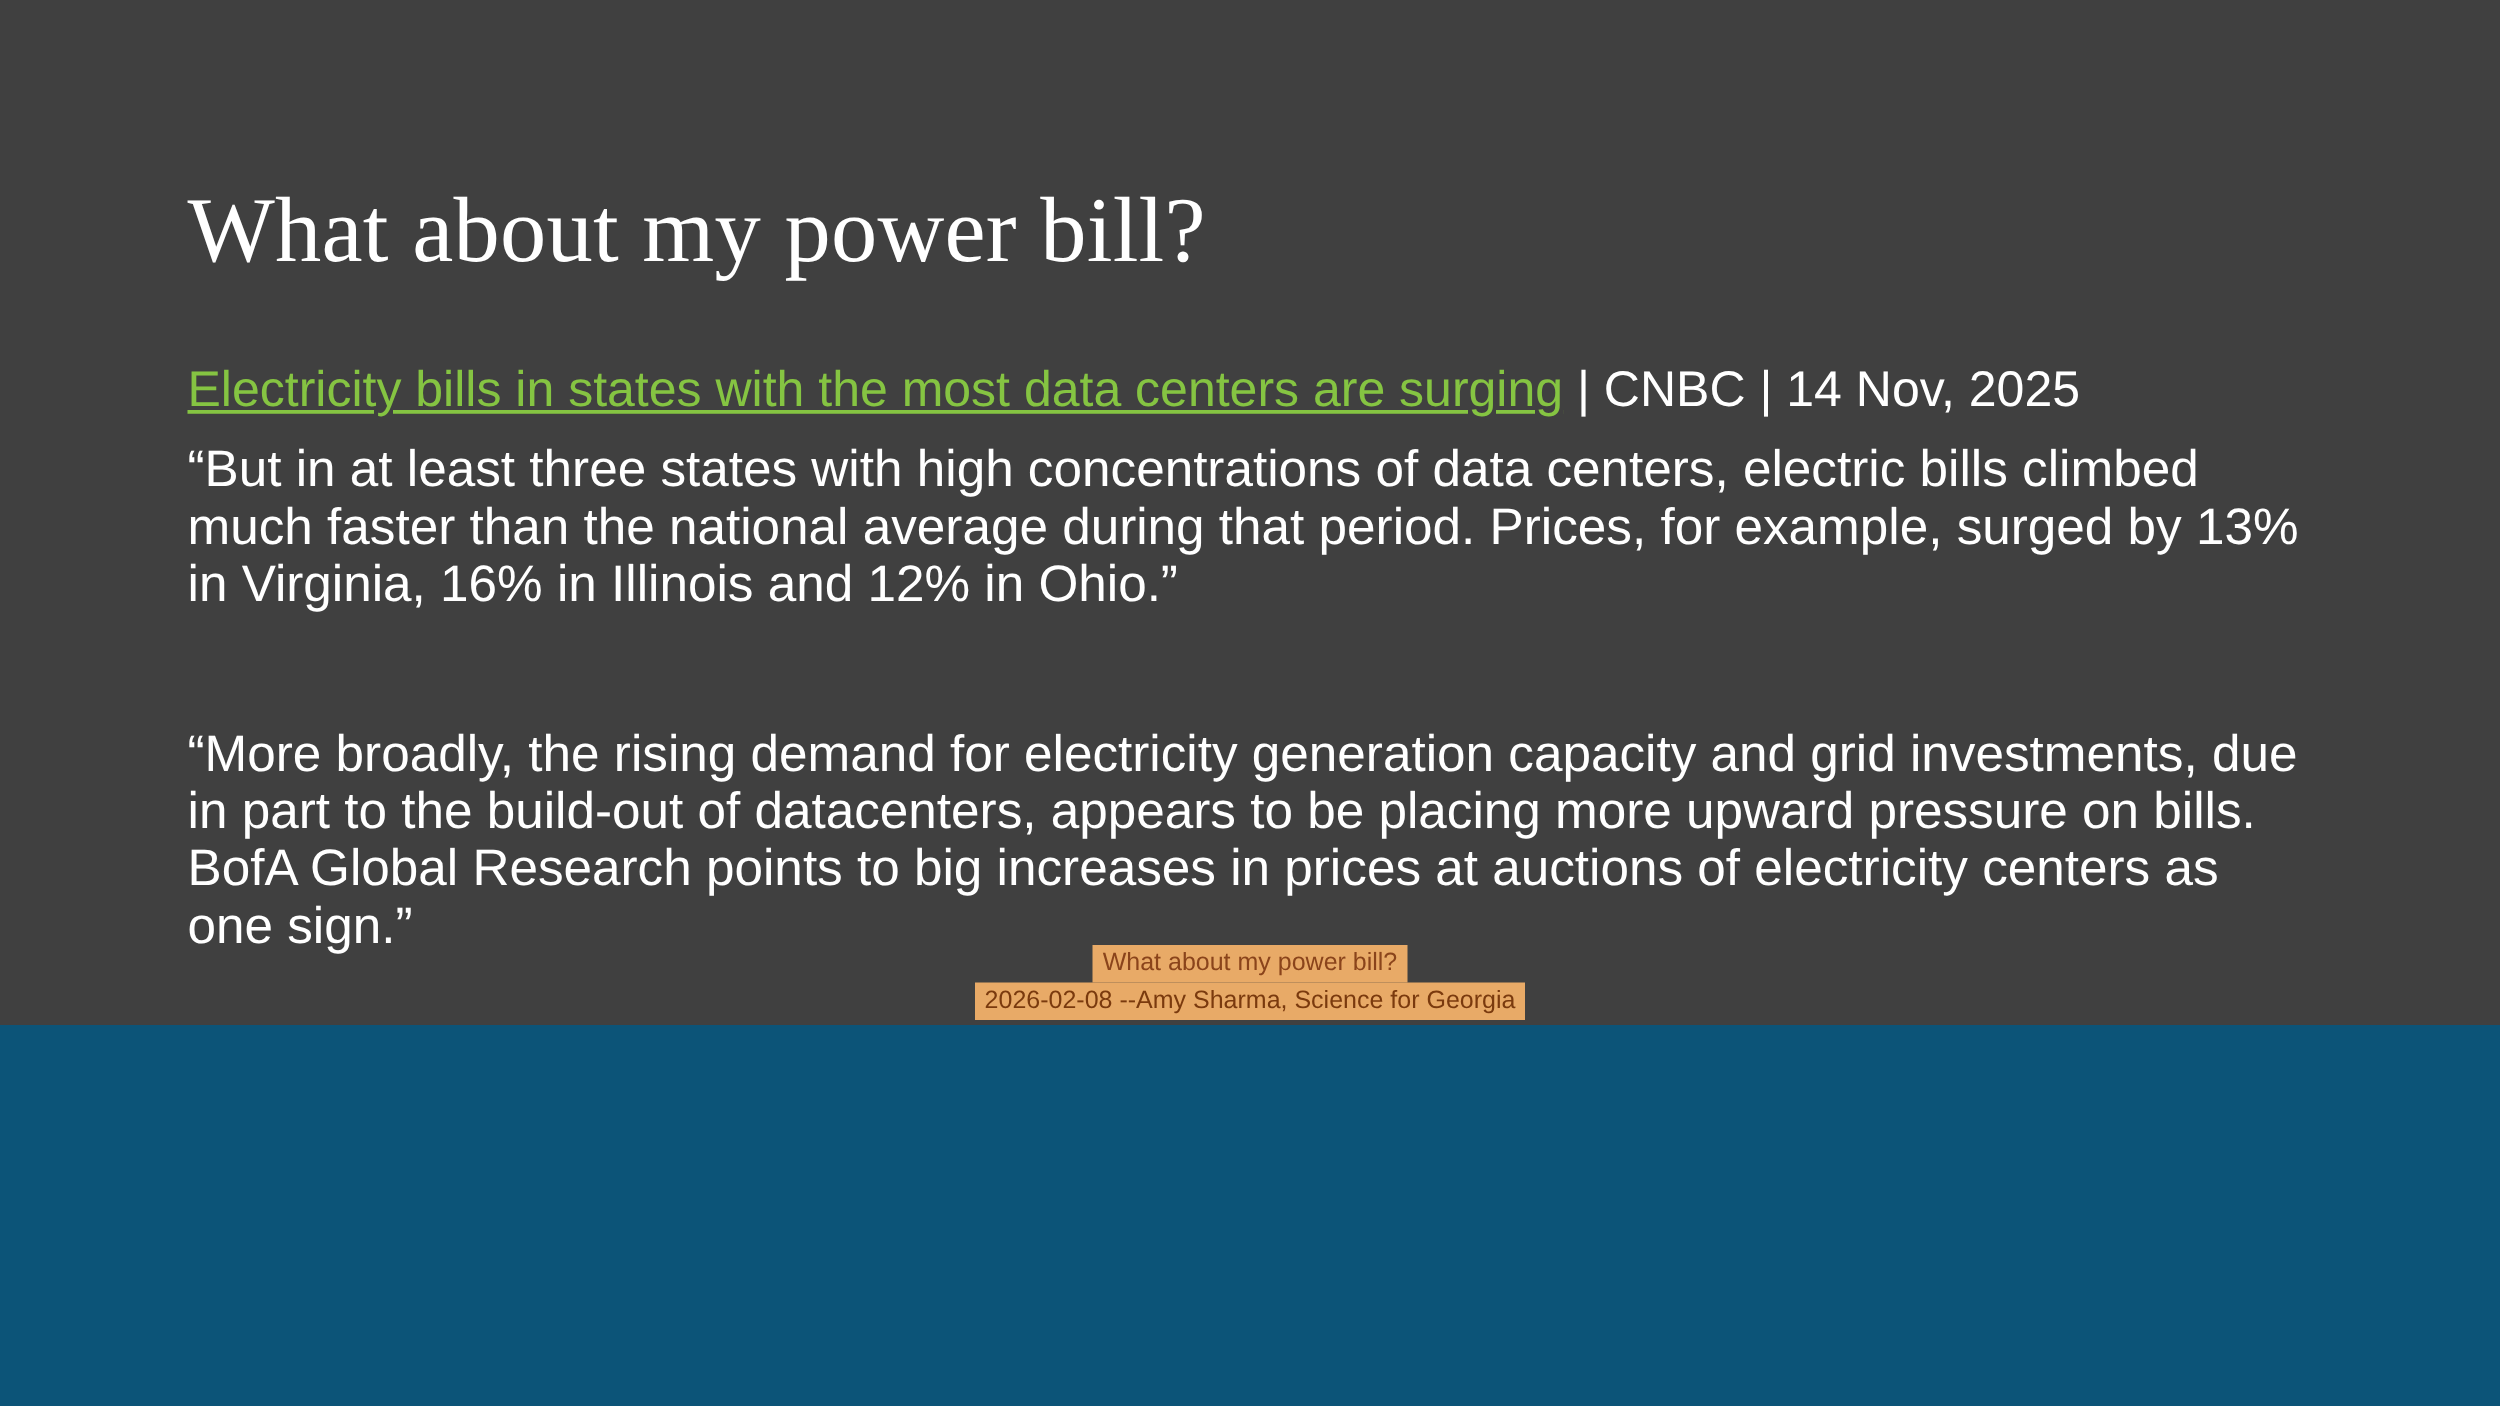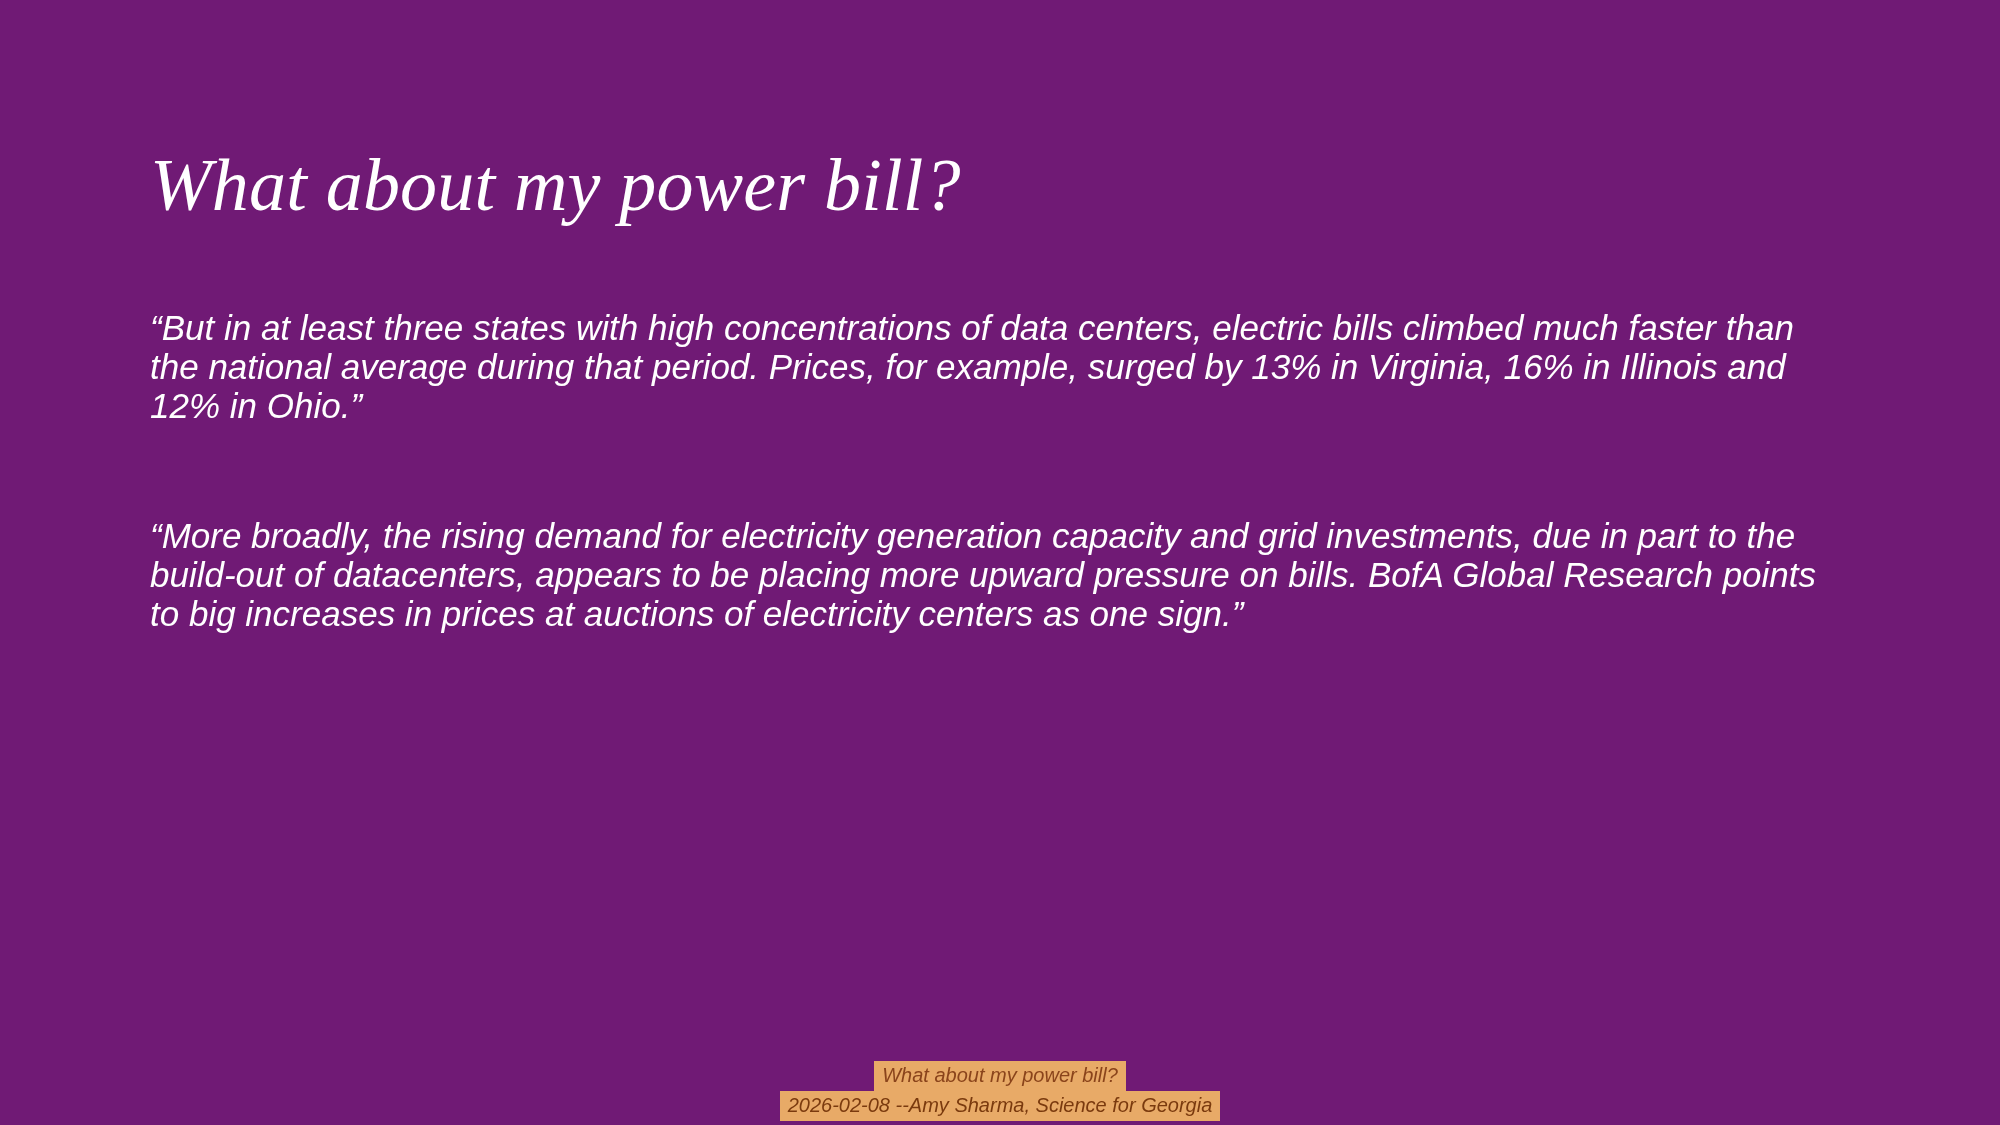--- a/index.html
+++ b/index.html
@@ -11,24 +11,23 @@
     width: 2000px;
     height: 1125px;
     overflow: hidden;
     font-family: "Liberation Sans", sans-serif;
     -webkit-font-smoothing: antialiased;
   }
 
   .slide {
     position: relative;
     width: 2000px;
-    height: 1125px;
-    background: #701a75;
+    height: 820px;
+    background: #404040;
     box-sizing: border-box;
-    font-style: italic;
   }
 
   
   .slide-title {
     position: absolute;
     left: 150px;
     top: 98px;
     width: 1720px;
     font-family: "Liberation Serif", "DejaVu Serif", serif;
     font-size: 74px;
@@ -62,21 +61,21 @@
   .source-link {
     color: #85c442;
     text-decoration: underline;
     text-decoration-color: #85c442;
     text-underline-offset: 3px;
     text-decoration-thickness: 2.5px;
     cursor: pointer;
   }
 
   .source-quote {
-    font-size: 35px;
+    font-size: 41px;
     line-height: 1.12;
     color: #ffffff;
     margin: 18px 0 0 0;
     font-weight: 400;
   }
 
   .block-gap {
     height: 72px;
   }
 
@@ -111,20 +110,23 @@
 </head>
 <body>
 
 <div class="slide">
 
   <h1 class="slide-title">What about my power bill?</h1>
 
   <div class="body-area">
 
     <div class="source-block">
+      <div class="source-heading">
+        <span class="source-link">Electricity bills in states with the most data centers are surging</span><span class="source-meta"> | CNBC | 14 Nov, 2025</span>
+      </div>
       <p class="source-quote">“But in at least three states with high concentrations of data centers, electric bills climbed much faster than the national average during that period. Prices, for example, surged by 13% in Virginia, 16% in Illinois and 12% in Ohio.”</p>
     </div>
 
     <div class="block-gap"></div>
 
     <div class="source-block">
       <p class="source-quote">“More broadly, the rising demand for electricity generation capacity and grid investments, due in part to the build-out of datacenters, appears to be placing more upward pressure on bills. BofA Global Research points to big increases in prices at auctions of electricity centers as one sign.”</p>
     </div>
 
   </div>

